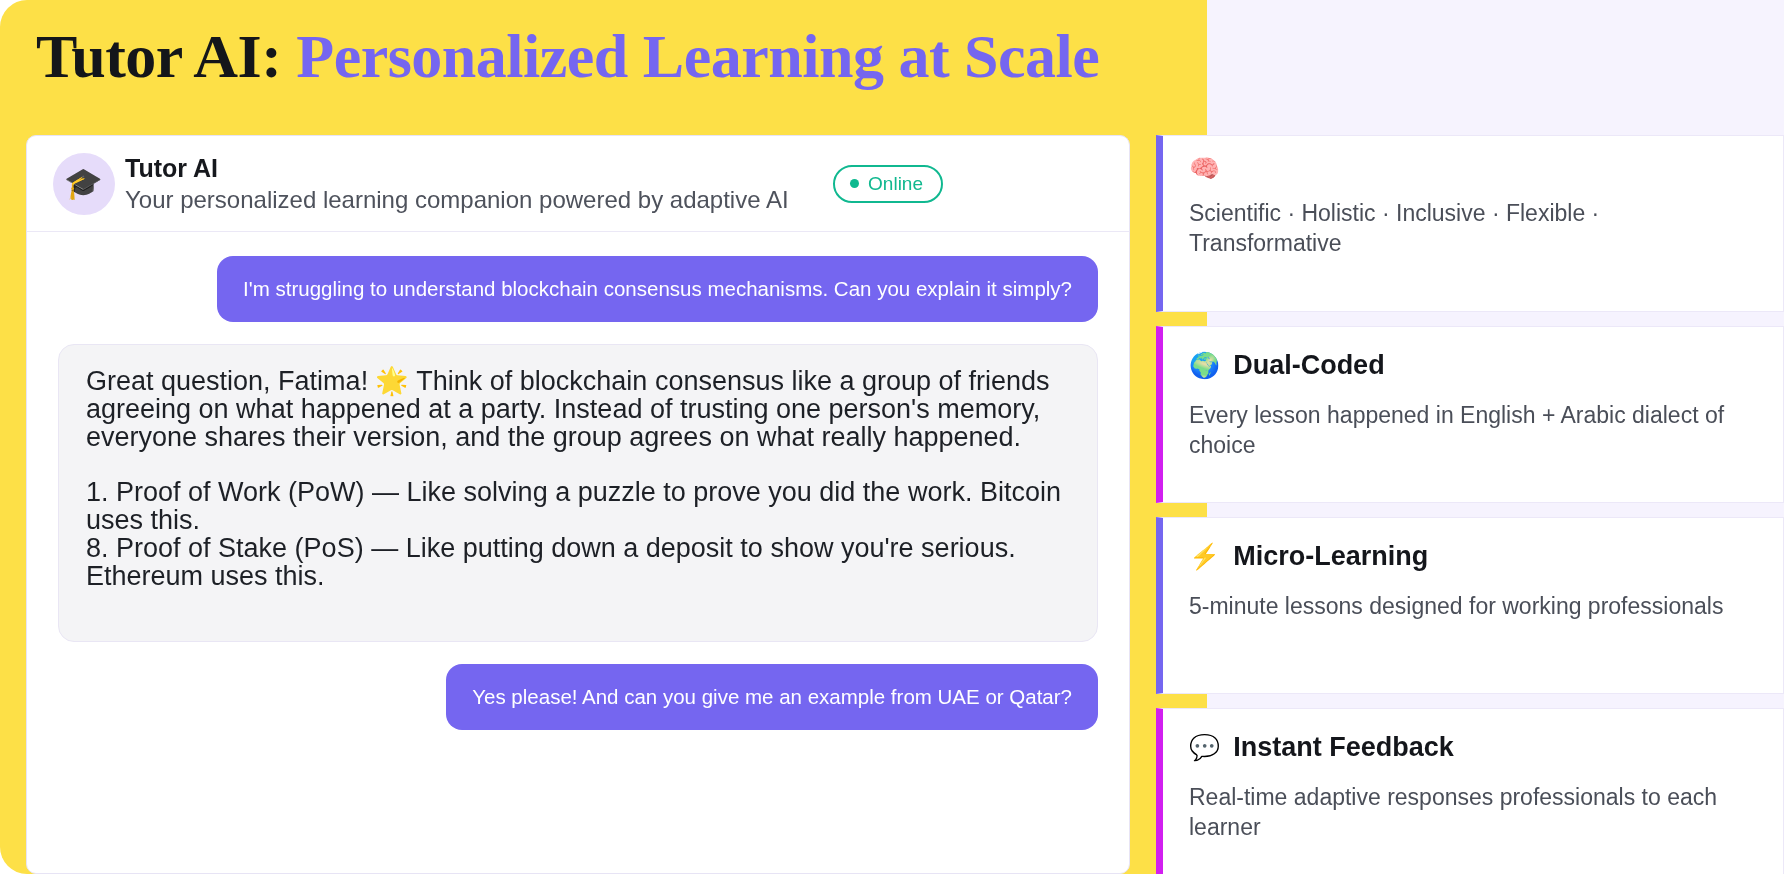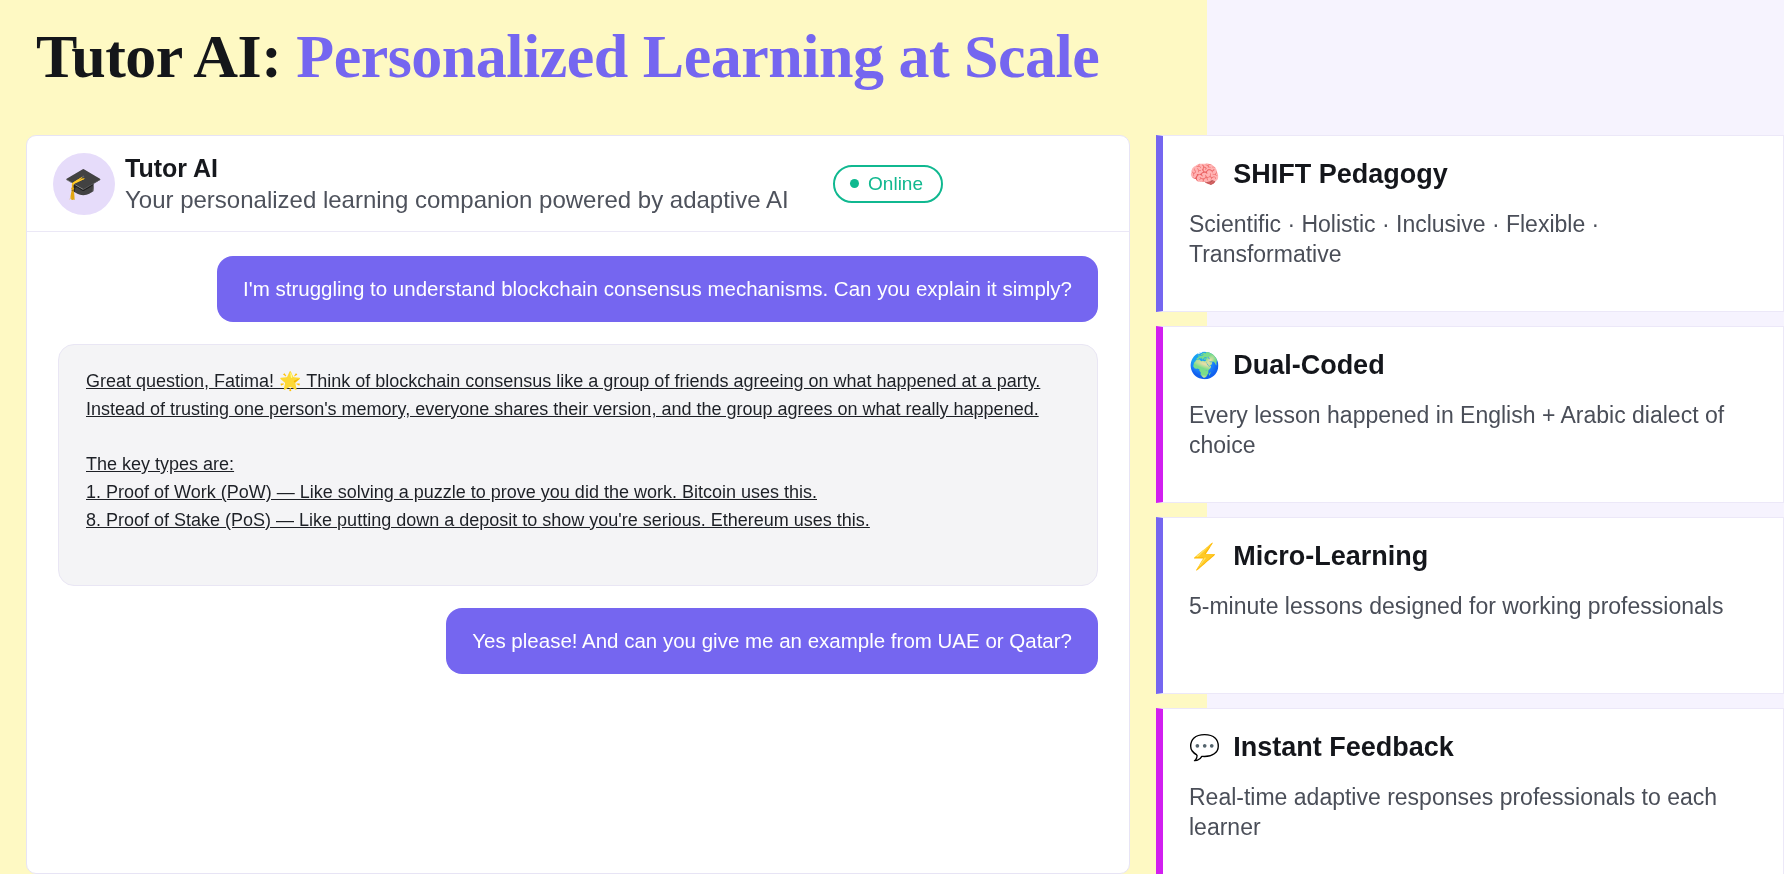--- a/index.html
+++ b/index.html
@@ -10,21 +10,22 @@
     height: 874px;
     overflow: hidden;
     background: #ffffff;
     font-family: "Liberation Sans", sans-serif;
   }
 
   .page {
     position: relative;
     width: 1784px;
     height: 874px;
-    background: #fef9c3;
+    background: #fde047;
+    border-radius: 27px;
   }
 
   
   .right-bg {
     position: absolute;
     top: 0;
     left: 1207px;
     width: 577px;
     height: 874px;
     background: #f6f3fe;
@@ -145,26 +146,25 @@
     font-size: 20.5px;
     line-height: 30px;
     max-width: 890px;
   }
 
   .bubble-ai {
     background: #f4f4f6;
     border: 1px solid #e9e6f4;
     border-radius: 16px;
     padding: 22px 27px 24px 27px;
-    font-size: 18px;
+    font-size: 27px;
     line-height: 28px;
     color: #1d2026;
     width: 1044px;
     margin-top: 22px;
-    text-decoration: underline;
   }
 
   .bubble-ai p { margin: 0; }
   .bubble-ai .gap { height: 27px; }
 
   .row.second-user { margin-top: 22px; }
 
   
   .features {
     position: absolute;
@@ -231,40 +231,38 @@
     <div class="messages">
 
       <div class="row right">
         <div class="bubble-user">I'm struggling to understand blockchain consensus mechanisms. Can you explain it simply?</div>
       </div>
 
       <div class="row left">
         <div class="bubble-ai">
           <p>Great question, Fatima! 🌟 Think of blockchain consensus like a group of friends agreeing on what happened at a party. Instead of trusting one person's memory, everyone shares their version, and the group agrees on what really happened.</p>
           <div class="gap"></div>
-          <p>The key types are:</p>
           <p>1. Proof of Work (PoW) — Like solving a puzzle to prove you did the work. Bitcoin uses this.</p>
           <p>8. Proof of Stake (PoS) — Like putting down a deposit to show you're serious. Ethereum uses this.</p>
           <div class="gap"></div>
         </div>
       </div>
 
       <div class="row right second-user">
         <div class="bubble-user">Yes please! And can you give me an example from UAE or Qatar?</div>
       </div>
 
     </div>
   </section>
 
   <aside class="features">
 
     <div class="feature-card" style="border-left-color: rgb(117, 102, 240);">
       <div class="feature-title">
         <span class="feature-emoji">🧠</span>
-        <span>SHIFT Pedagogy</span>
       </div>
       <div class="feature-desc">Scientific · Holistic · Inclusive · Flexible · Transformative</div>
     </div>
 
     <div class="feature-card" style="border-left-color: rgb(210, 31, 240);">
       <div class="feature-title">
         <span class="feature-emoji">🌍</span>
         <span>Dual-Coded</span>
       </div>
       <div class="feature-desc">Every lesson happened in English + Arabic dialect of choice</div>

